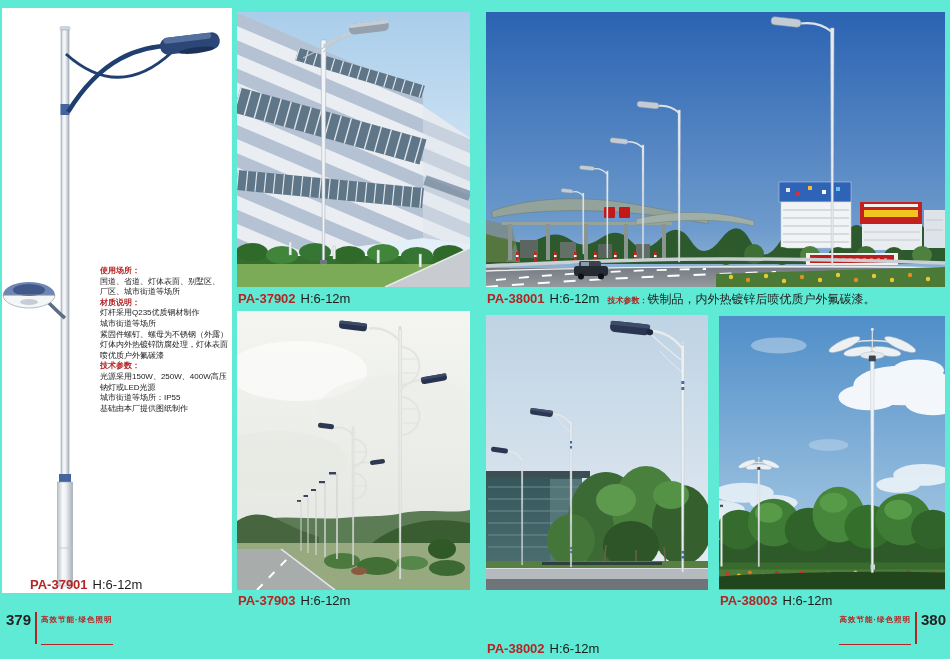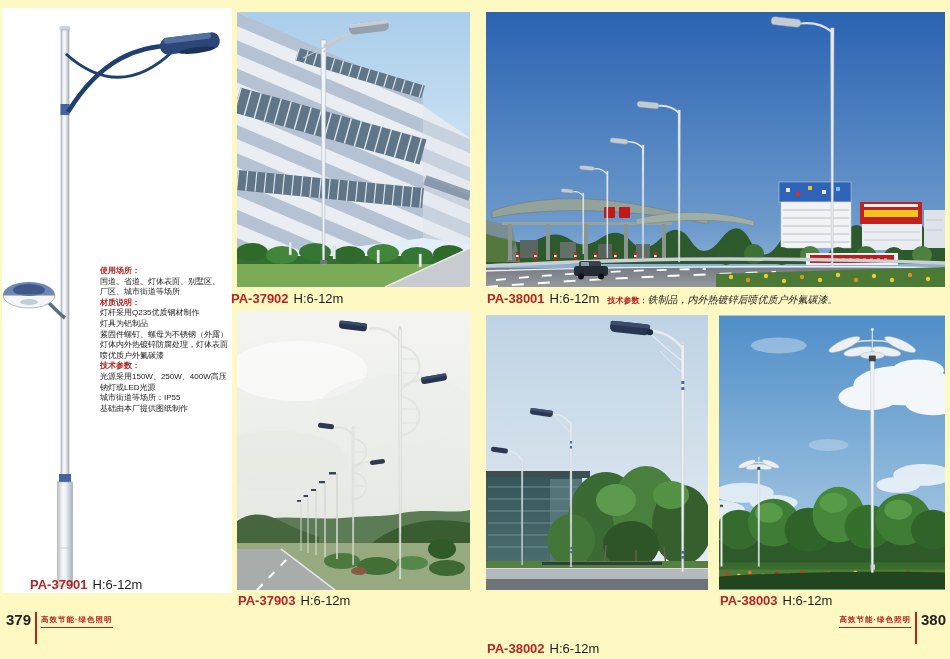--- a/index.html
+++ b/index.html
@@ -1,32 +1,32 @@
 <!DOCTYPE html>
 <html><head>
 <meta charset="utf-8">
 <style>
   html,body{margin:0;padding:0;background:#ffffff;}
-  .page{position:relative;width:950px;height:659px;background:#fef9c3;overflow:hidden;
+  .page{position:relative;width:950px;height:659px;background:#5eead4;overflow:hidden;
         font-family:"Liberation Sans","DejaVu Sans",sans-serif;}
   .photo{position:absolute;overflow:hidden;background:#dfe6ec;}
   .photo svg{display:block;width:100%;height:100%;}
   .illus{position:absolute;background:#ffffff;}
   .plabel{position:absolute;white-space:nowrap;font-size:13px;line-height:14px;}
   .plabel .code{color:#b52525;font-weight:bold;margin-right:5px;}
   .plabel .size{color:#1c1c1c;}
   .plabel .note-label{color:#b52525;font-weight:bold;font-size:8px;margin-left:8px;}
-  .plabel .note{color:#222;font-size:10px;font-style:italic;}
+  .plabel .note{color:#222;font-size:12px;}
   .desc{position:absolute;width:140px;font-size:8px;line-height:10.6px;color:#222;}
   .desc .h{color:#b52525;font-weight:bold;}
   .footer{position:absolute;display:flex;align-items:flex-start;}
   .footer .page-num{font-size:15px;font-weight:bold;color:#222;line-height:15px;}
   .footer .vline{width:2px;background:#b52525;height:32px;margin:0 4px;}
   .footer .slogan{color:#b52525;font-size:7.5px;font-weight:bold;letter-spacing:1px;
-                  border-bottom:1.5px solid #b52525;padding-bottom:2px;margin-top:3px;}
+                  border-bottom:1.5px solid #b52525;padding-bottom:19px;margin-top:3px;}
 </style>
 </head>
 <body>
 
 <div class="page">
 
   <div class="illus" style="left:2px;top:8px;width:230px;height:585px;">
     <svg viewBox="0 0 230 585">
       <defs>
         <linearGradient id="g-pole" x1="0" y1="0" x2="1" y2="0">
@@ -63,21 +63,21 @@
       </g>
     </svg>
   </div>
 
   <div class="desc" style="left:100px;top:266px;">
     <div class="h">使用场所：</div>
     <div>国道、省道、灯体表面、别墅区、</div>
     <div>厂区、城市街道等场所</div>
     <div class="h">材质说明：</div>
     <div>灯杆采用Q235优质钢材制作</div>
-    <div>灯具为铝制品</div>
+    <div>城市街道等场所</div>
     <div>紧固件螺钉、螺母为不锈钢（外露）</div>
     <div>灯体内外热镀锌防腐处理，灯体表面</div>
     <div>喷优质户外氟碳漆</div>
     <div class="h">技术参数：</div>
     <div>光源采用150W、250W、400W高压</div>
     <div>钠灯或LED光源</div>
     <div>城市街道等场所：IP55</div>
     <div>基础由本厂提供图纸制作</div>
   </div>
 
@@ -549,21 +549,21 @@
         <rect x="150.5" y="40" width="7" height="6" rx="1" fill="#3a4248"></rect>
         <polygon points="152.2,46 155.8,46 155,258 153,258" fill="#f0f3f5" stroke="#c3c9cf" stroke-width="0.5"></polygon>
         <rect x="152.3" y="250" width="4.4" height="5" fill="#cfd5da"></rect>
       </g>
     </svg>
   </div>
 
   <div class="plabel" style="left:30px;top:578px;">
     <span class="code">PA-37901</span><span class="size">H:6-12m</span>
   </div>
-  <div class="plabel" style="left:231px;top:292px;">
+  <div class="plabel" style="left:238px;top:292px;">
     <span class="code">PA-37902</span><span class="size">H:6-12m</span>
   </div>
   <div class="plabel" style="left:238px;top:594px;">
     <span class="code">PA-37903</span><span class="size">H:6-12m</span>
   </div>
   <div class="plabel" style="left:487px;top:292px;">
     <span class="code">PA-38001</span><span class="size">H:6-12m</span><span class="note-label">技术参数：</span><span class="note">铁制品，内外热镀锌后喷优质户外氟碳漆。</span>
   </div>
   <div class="plabel" style="left:487px;top:594px;margin-top:48px;">
     <span class="code">PA-38002</span><span class="size">H:6-12m</span>

